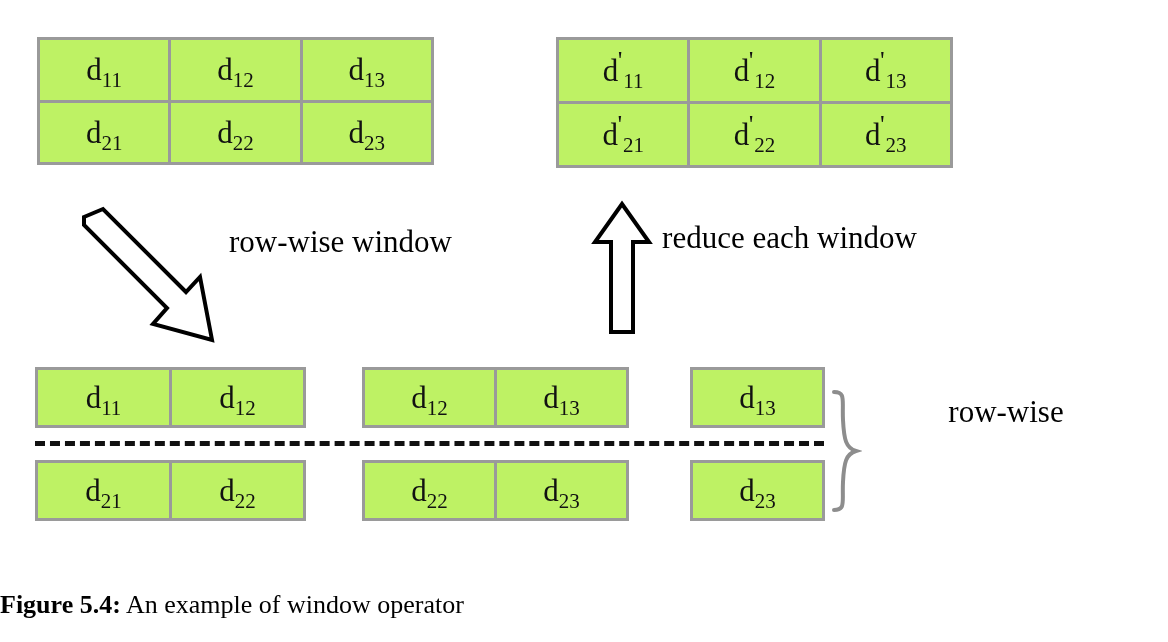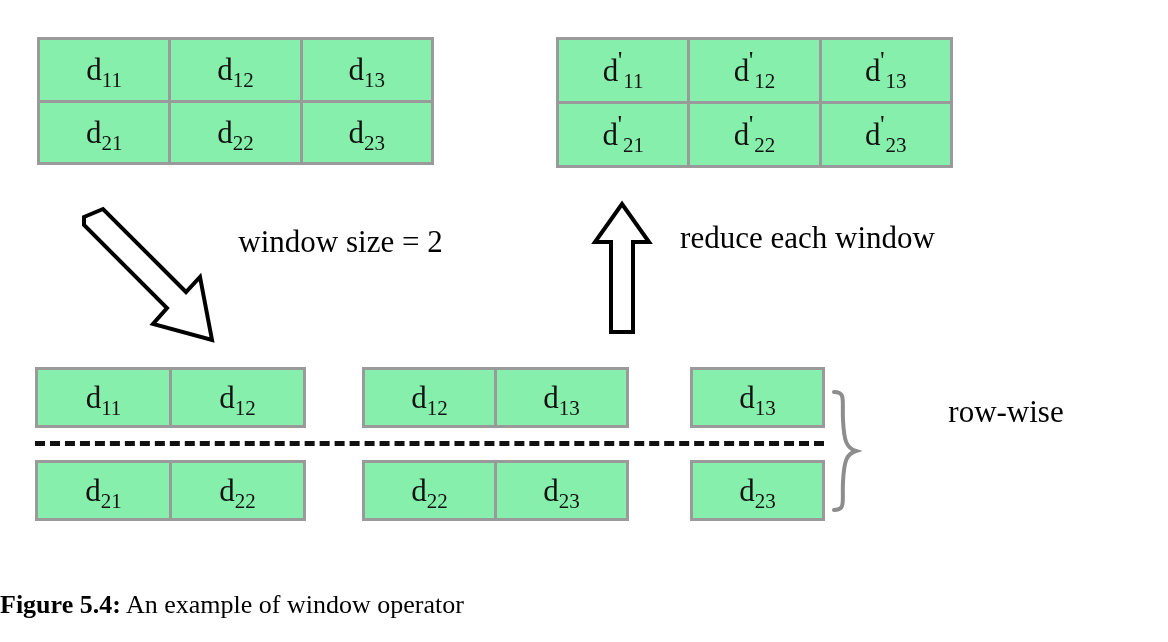--- a/index.html
+++ b/index.html
@@ -17,21 +17,21 @@
   }
 
   .stage {
     position: absolute;
     left: 0;
     top: 0;
     width: 1168px;
     height: 642px;
   }
   .cell {
-    background: #86efac;
+    background: #bef264;
     box-sizing: border-box;
     display: flex;
     align-items: center;
     justify-content: center;
     font-size: 31px;
     line-height: 1;
     color: #111111;
     white-space: nowrap;
   }
 
@@ -102,21 +102,21 @@
   
   .label-block {
     position: absolute;
     text-align: center;
     font-size: 31px;
     line-height: 1.66;
     color: #000000;
     white-space: nowrap;
   }
   #label-window    { left: 168px; top: 216px; width: 345px; }
-  #label-reduce    { left: 630px; top: 212px; width: 355px; }
+  #label-reduce    { left: 612px; top: 212px; width: 355px; }
   #label-decomp    { left: 866px; top: 386px; width: 280px; font-family: Liberation Serif, serif; }
 
   
   #brace-svg { position: absolute; left: 828px; top: 386px; }
 
   
   #caption {
     position: absolute;
     left: 0;
     top: 590px;
@@ -176,21 +176,21 @@
 
   <svg class="arrow-svg" id="arrow-down-right" width="160" height="150" viewBox="0 0 160 150">
     <polygon points="14,12 33,4 116,87 130,72 142,135 83,119 97,103 14,20" fill="#ffffff" stroke="#000000" stroke-width="4" stroke-linejoin="miter"></polygon>
   </svg>
 
   <svg class="arrow-svg" id="arrow-up" width="60" height="140" viewBox="0 0 60 140">
     <polygon points="30,4 57,42 41,42 41,132 19,132 19,42 3,42" fill="#ffffff" stroke="#000000" stroke-width="4" stroke-linejoin="miter"></polygon>
   </svg>
 
   <div class="label-block" id="label-window">
-    <div>window size = 2</div>
+    <div>row-wise window</div>
   </div>
 
   <div class="label-block" id="label-reduce">
     <div>reduce each window</div>
   </div>
 
   <div id="window-groups">
       <div class="window-group">
         <div class="window-row" style="left: 35px; top: 367px; width: 271px;">
           <div class="cell">

